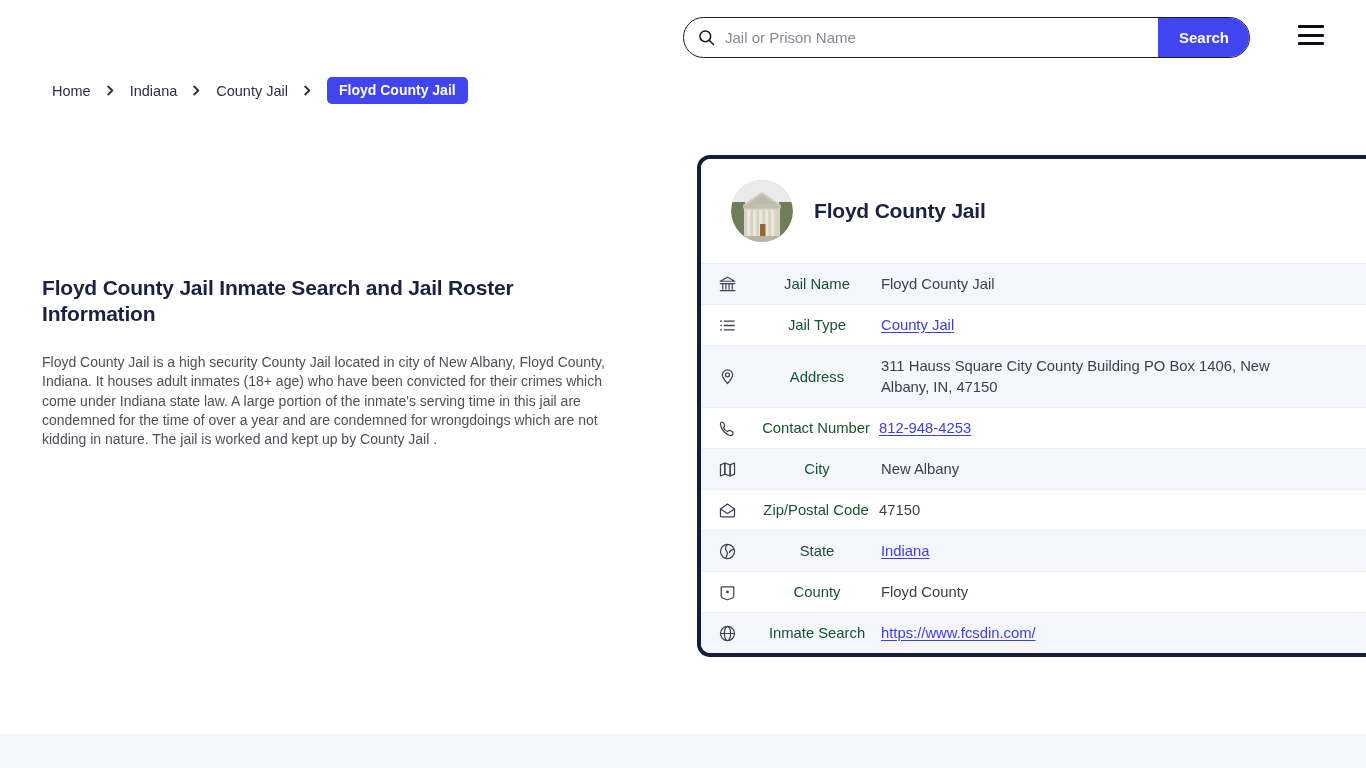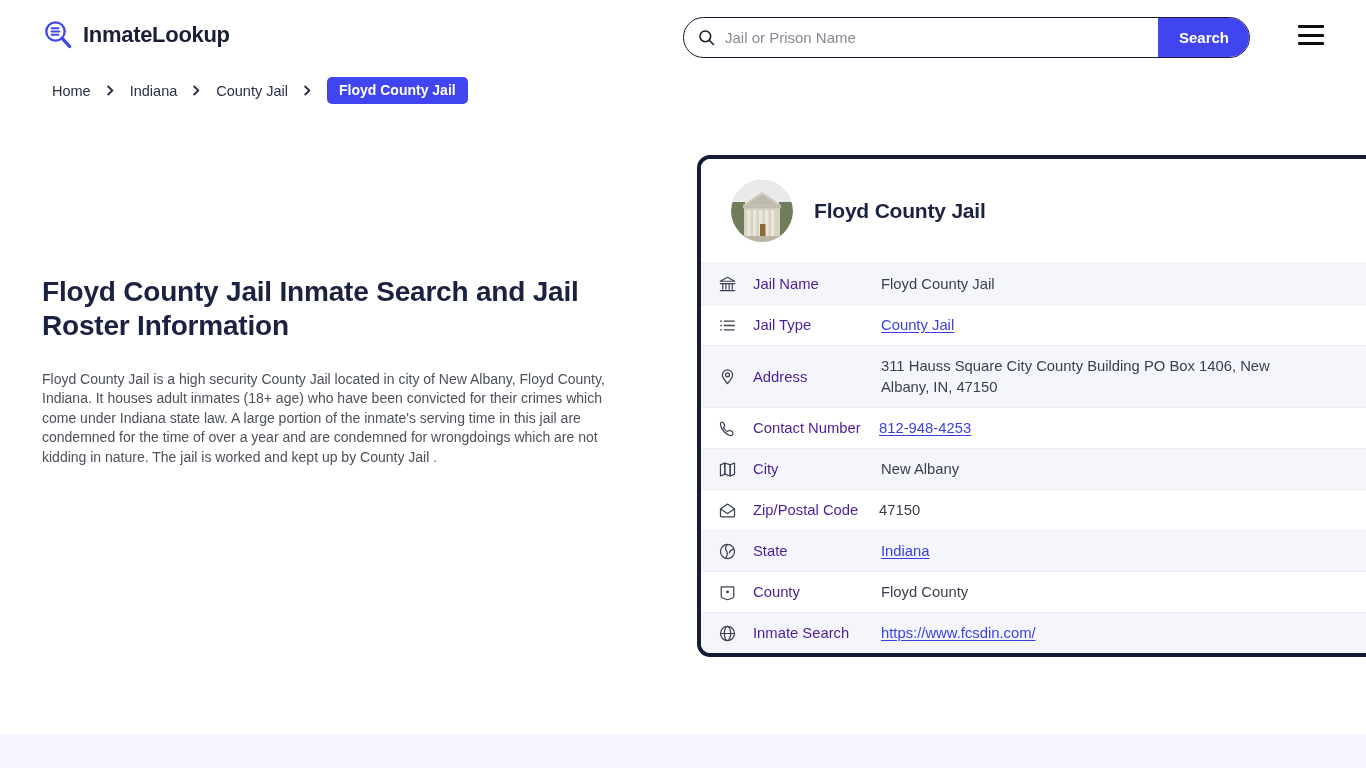--- a/index.html
+++ b/index.html
@@ -94,21 +94,21 @@
     padding: 5px 12px 6px;
     white-space: nowrap;
   }
 
   
   .left-col {
     position: absolute; left: 42px; top: 275px;
     width: 590px;
   }
   .page-title {
-    font-size: 28px;
+    font-size: 21px;
     font-weight: 700;
     line-height: 1.23;
     color: #1b2141;
     letter-spacing: -0.2px;
     margin-bottom: 26px;
   }
   .body-para {
     font-size: 14px;
     line-height: 1.39;
     color: #4b5059;
@@ -159,24 +159,25 @@
   .info-row.tall { min-height: 62px; }
   .row-icon {
     width: 19px; height: 19px;
     flex: 0 0 auto;
     display: block;
     margin-right: 16px;
     color: #3b4152;
   }
   .row-label {
     font-size: 14.8px;
-    color: #4c1d95;
+    color: #14532d;
     flex: 0 0 auto;
     min-width: 128px;
     white-space: nowrap;
+    text-align: center;
   }
   .row-value {
     font-size: 14.8px;
     color: #3a3f4c;
     line-height: 1.42;
     padding-right: 18px;
   }
   .row-value a {
     color: #3b3fe0;
     text-decoration: underline;
@@ -190,32 +191,20 @@
     background: #f5f5fd;
   }
 </style>
 </head>
 <body>
 
 <div class="page">
 
   <div class="header">
 
-    <div class="brand">
-      <span>
-        <svg class="brand-logo" viewBox="0 0 32 32" fill="none">
-          <circle cx="13.5" cy="12.5" r="9.2" stroke="#4045ef" stroke-width="2.3"></circle>
-          <line x1="9.6" y1="9.2" x2="16.4" y2="9.2" stroke="#4045ef" stroke-width="1.9" stroke-linecap="round"></line>
-          <line x1="9.6" y1="12.5" x2="17.4" y2="12.5" stroke="#4045ef" stroke-width="1.9" stroke-linecap="round"></line>
-          <line x1="9.6" y1="15.8" x2="16.4" y2="15.8" stroke="#4045ef" stroke-width="1.9" stroke-linecap="round"></line>
-          <line x1="20.2" y1="19.4" x2="27.6" y2="27.4" stroke="#4045ef" stroke-width="3.4" stroke-linecap="round"></line>
-        </svg>
-      </span>
-      <span class="brand-name">InmateLookup</span>
-    </div>
 
     <div class="searchbar">
       <span>
         <svg class="search-icon" viewBox="0 0 20 20" fill="none">
           <circle cx="8.6" cy="8.6" r="6.3" stroke="#15192b" stroke-width="1.8"></circle>
           <line x1="13.2" y1="13.2" x2="18.2" y2="18.2" stroke="#15192b" stroke-width="1.8" stroke-linecap="round"></line>
         </svg>
       </span>
       <input class="search-input" type="text" placeholder="Jail or Prison Name" style="">
       <button class="search-btn">Search</button>

